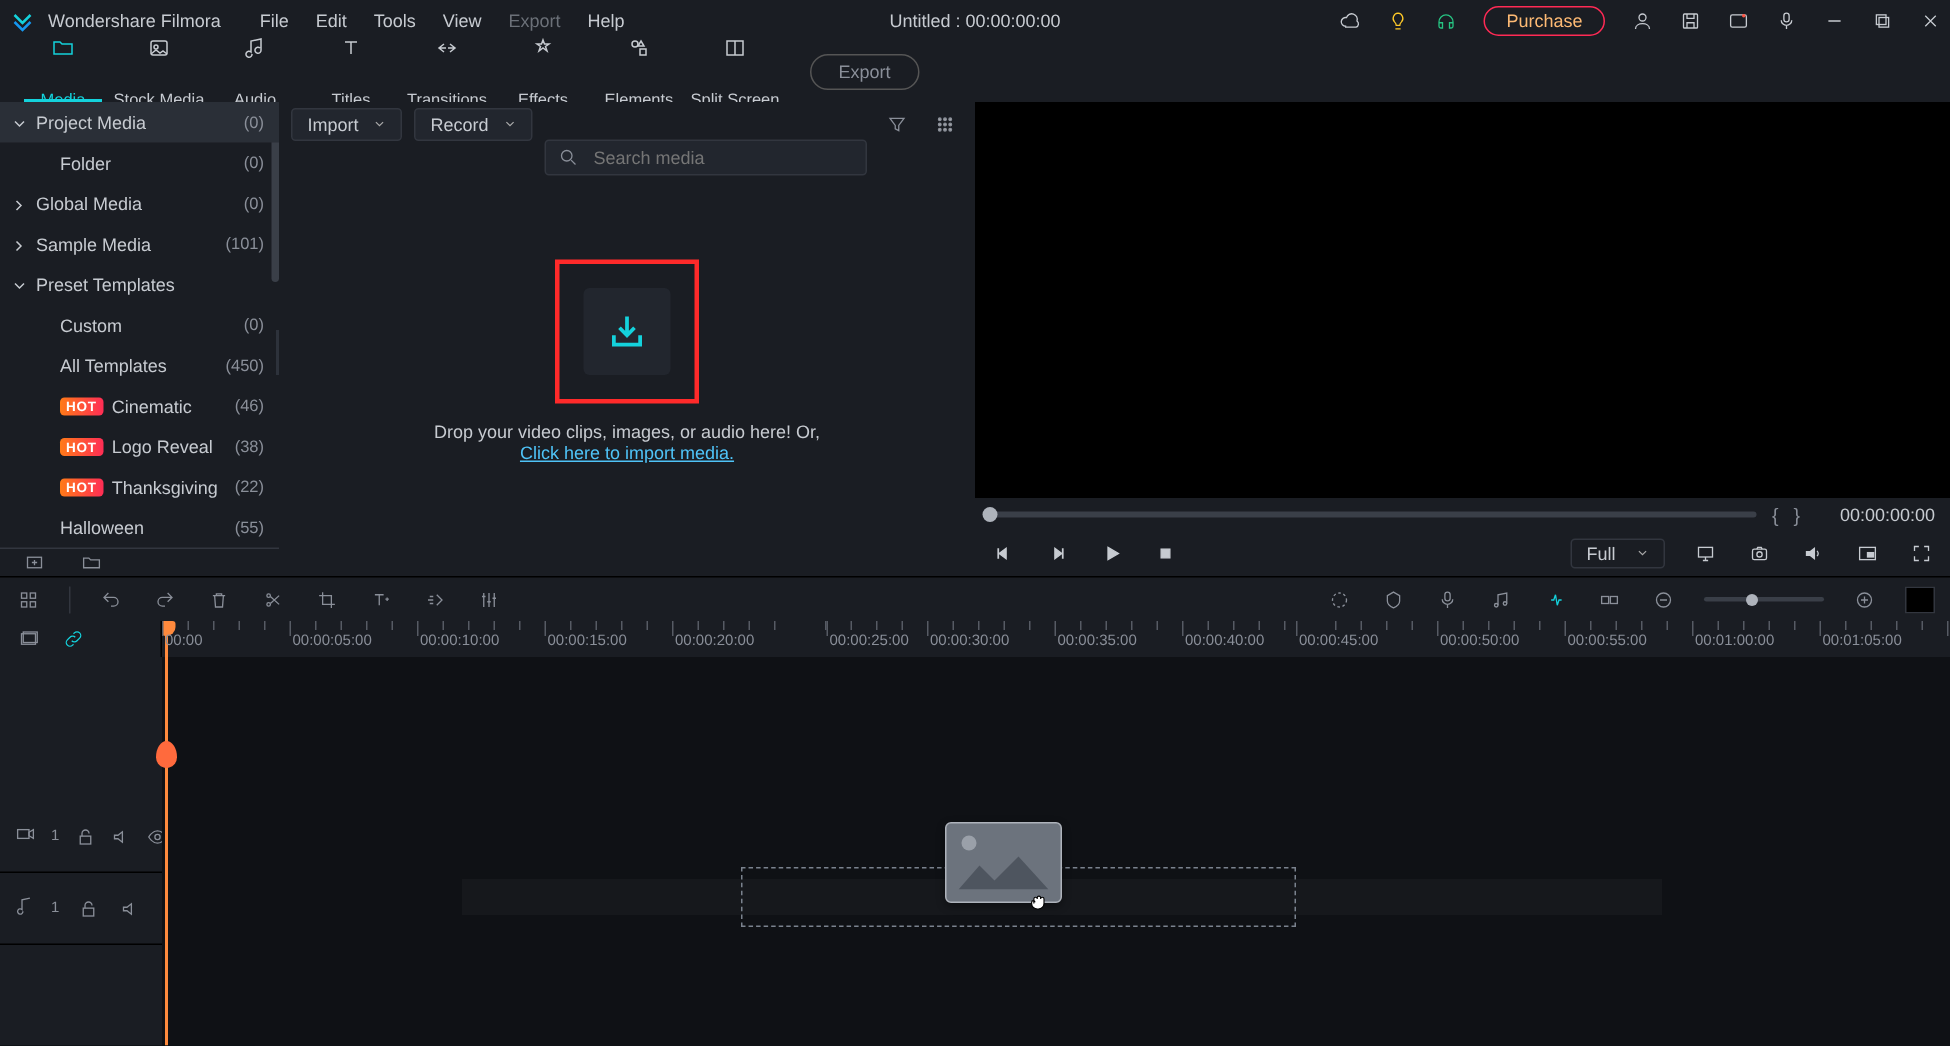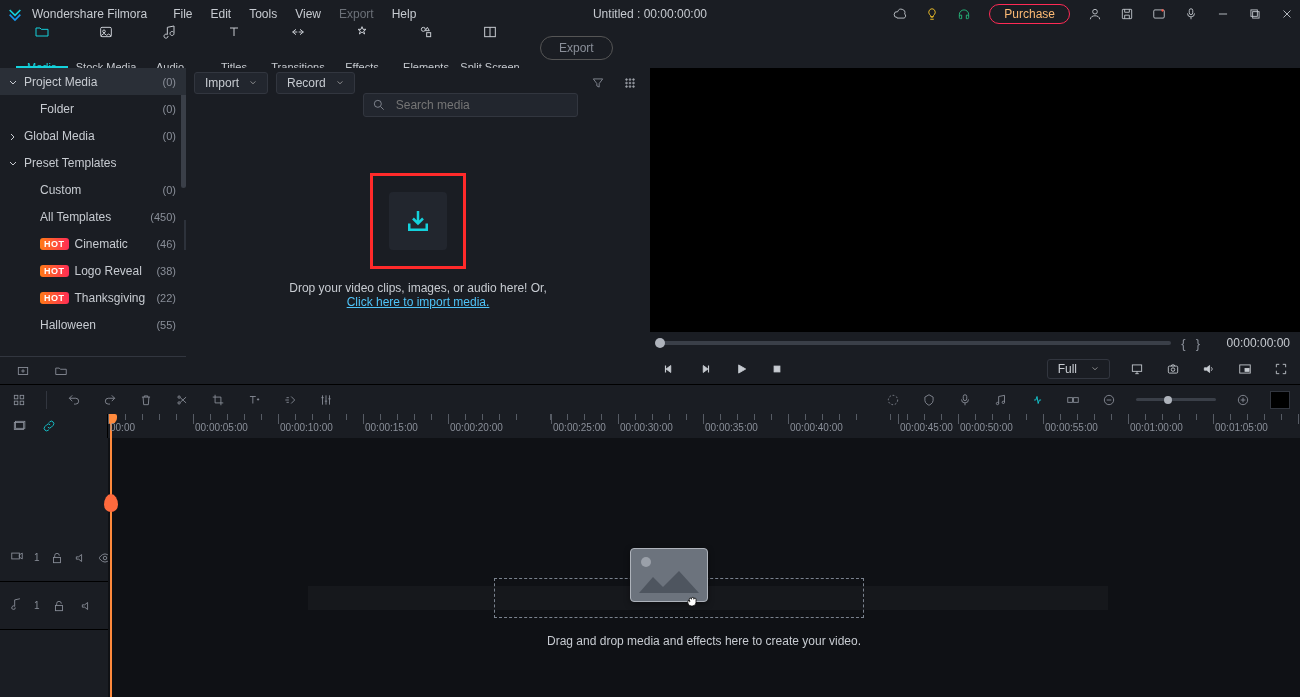--- a/index.html
+++ b/index.html
@@ -284,20 +284,27 @@
         </div>
         <div class="side-item">
           <span class="caret"><svg viewBox="0 0 10 10" width="10" height="10">
               <path d="M3 2l3 3-3 3" stroke="#c7cbd1" fill="none"></path>
             </svg></span>
           <span>Global Media</span>
           <span class="count">(0)</span>
         </div>
         <div class="side-item">
           <span class="caret"><svg viewBox="0 0 10 10" width="10" height="10">
+              <path d="M3 2l3 3-3 3" stroke="#c7cbd1" fill="none"></path>
+            </svg></span>
+          <span>Sample Media</span>
+          <span class="count">(101)</span>
+        </div>
+        <div class="side-item">
+          <span class="caret"><svg viewBox="0 0 10 10" width="10" height="10">
               <path d="M2 3l3 3 3-3" stroke="#c7cbd1" fill="none"></path>
             </svg></span>
           <span>Preset Templates</span>
           <span class="count"></span>
         </div>
         <div class="side-item sub">
           <span>Custom</span>
           <span class="count">(0)</span>
         </div>
         <div class="side-item sub">
@@ -728,21 +735,21 @@
       </div>
       <div class="tick" style="left: 714px;">
         <div class="ln"></div>
       </div>
       <div class="tick" style="left: 731px;">
         <div class="ln"></div>
       </div>
       <div class="tick" style="left: 748px;">
         <div class="ln"></div>
       </div>
-      <div class="tick major" style="left: 790px;">
+      <div class="tick major" style="left: 756px;">
         <div class="ln"></div>
         <div class="lbl">00:00:45:00</div>
       </div>
       <div class="tick" style="left: 782px;">
         <div class="ln"></div>
       </div>
       <div class="tick" style="left: 799px;">
         <div class="ln"></div>
       </div>
       <div class="tick" style="left: 816px;">
@@ -876,15 +883,14 @@
       <div class="dot"></div>
       <svg class="mtn" viewBox="0 0 60 24">
           <path d="M0 24 L14 8 L24 18 L40 2 L60 24 Z" fill="#4e555f"></path>
         </svg>
     </div>
     <div class="cursor-grab">
       <svg viewBox="0 0 24 24" width="18" height="18">
           <path d="M7 11V7a1.5 1.5 0 1 1 3 0V6a1.5 1.5 0 1 1 3 0v1a1.5 1.5 0 1 1 3 0v4a5 5 0 0 1-5 5H10a5 5 0 0 1-5-5v-1a1.5 1.5 0 1 1 3 0" fill="#fff" stroke="#000" stroke-width="1"></path>
         </svg>
     </div>
-    <div class="dnd-text">Drag and drop media and effects here to create your video.</div>
   </div>
 </div>
 
 </body></html>

